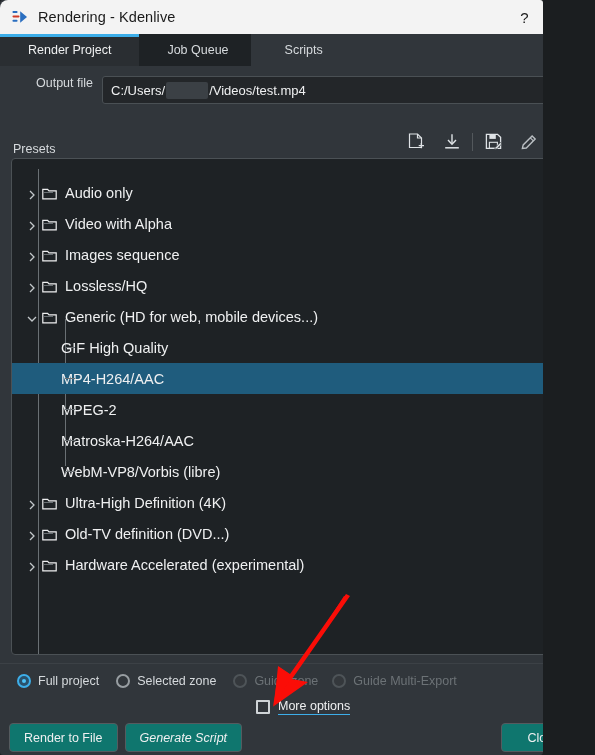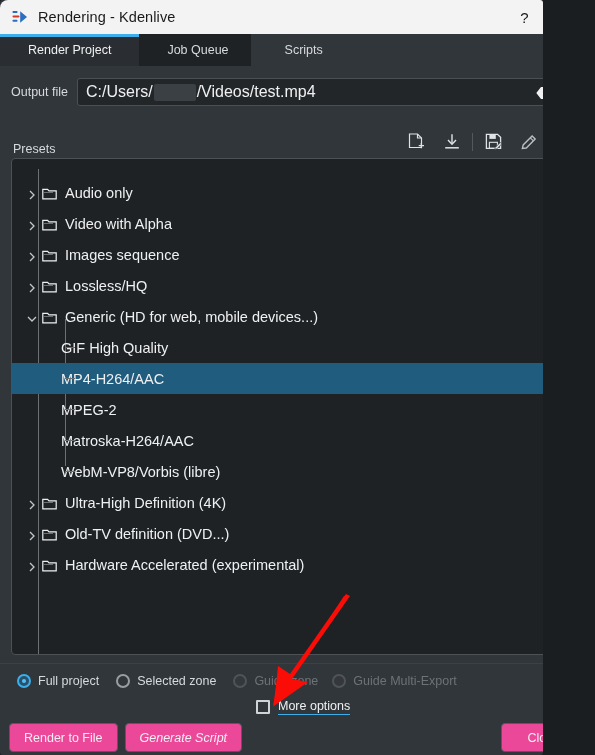--- a/index.html
+++ b/index.html
@@ -67,37 +67,37 @@
   }
   .tab.active::before {
     content: ""; position: absolute; top: 0; left: 0; right: 0;
     height: 3px; background: #3daee9;
   }
 
   
   .outrow {
     position: absolute; top: 76px; left: 0;
     width: 595px; height: 32px;
-    display: flex; align-items: center;
+    display: flex; align-items: flex-start; padding-left: 25px;
   }
   .outlabel {
     margin-left: 11px; width: 58px;
     font-size: 12.5px; color: #d6dadd; white-space: nowrap;
   }
   .outfield {
     margin-left: 8px;
     width: 483px; height: 28px;
     background: #232629;
     border: 1px solid #4a5054;
     border-radius: 3px;
     display: flex; align-items: center;
     position: relative;
   }
   .outpath {
-    font-size: 16px; color: #eff0f1;
+    font-size: 13px; color: #eff0f1;
     margin-left: 8px; white-space: nowrap;
     display: flex; align-items: center;
   }
   .redact {
     display: inline-block;
     width: 42px; height: 17px;
     background: #3b4045;
     border-radius: 2px;
     margin: 0 1px;
     vertical-align: middle;
@@ -231,21 +231,21 @@
   }
 
   
   .btnrow {
     position: absolute; top: 720px; left: 0;
     width: 595px; height: 35px;
     display: flex; align-items: center;
   }
   .btn {
     height: 29px;
-    background: #ec4899;
+    background: #0f766e;
     border: 1px solid #555b5f;
     border-radius: 4px;
     display: flex; align-items: center; justify-content: center;
     font-size: 12.5px; color: #eff0f1;
     padding: 0 14px; white-space: nowrap;
   }
   #render-to-file { margin-left: 9px; }
   #generate-script { margin-left: 7px; font-style: italic; }
   #close-btn { position: absolute; right: 9px; width: 85px; }
 

